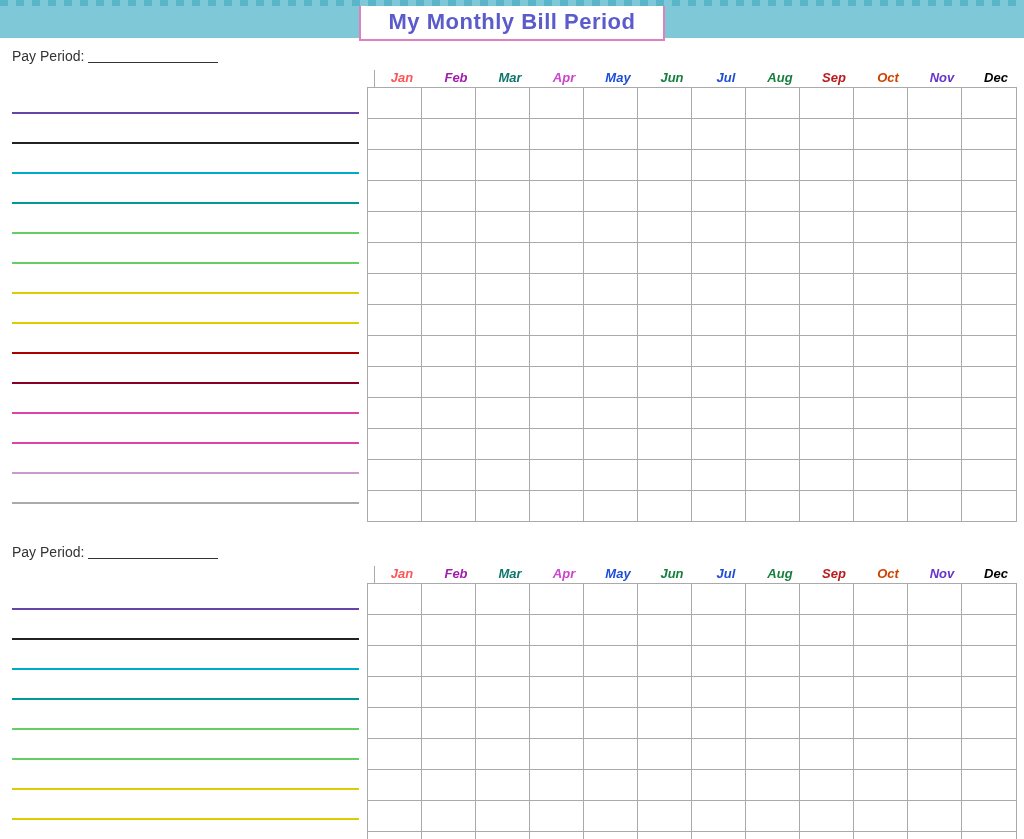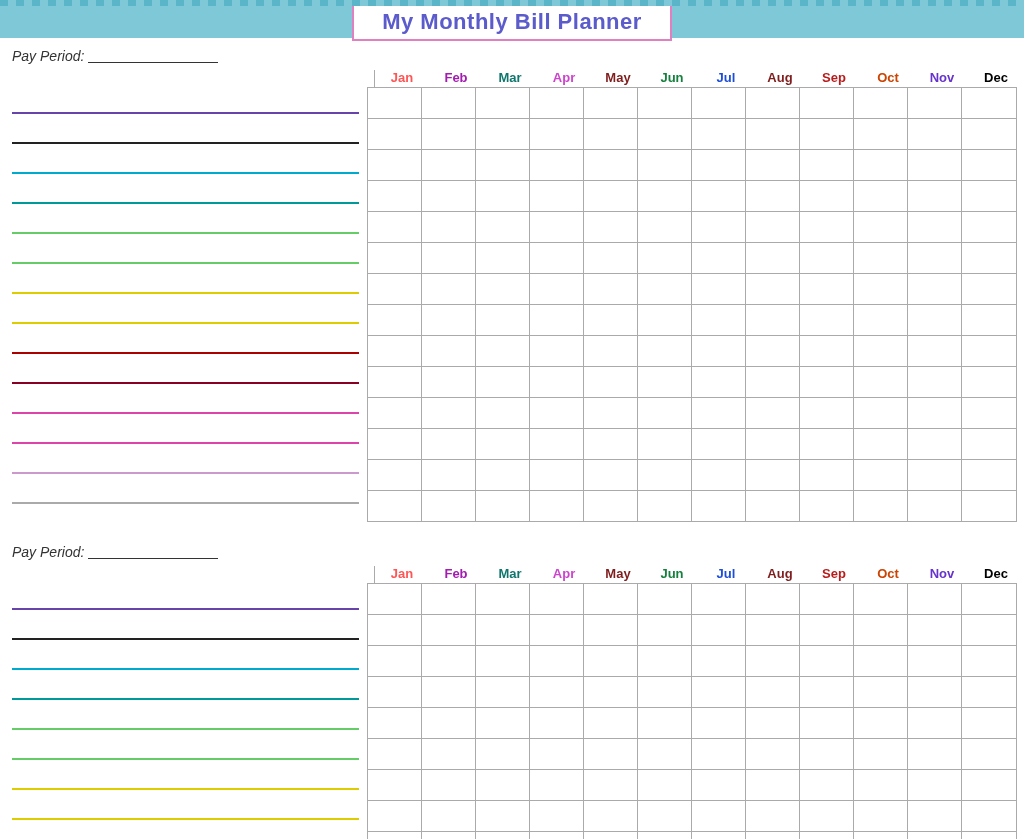--- a/index.html
+++ b/index.html
@@ -59,21 +59,20 @@
     .section {
       padding: 10px 12px 8px 12px;
     }
 
     .pay-period-row {
       display: flex;
       align-items: center;
       margin-bottom: 6px;
       font-size: 14px;
       color: #333;
-      font-style: italic;
     }
 
     .pay-period-label {
       font-size: 14px;
       color: #333;
     }
 
     .pay-period-line {
       display: inline-block;
       width: 130px;
@@ -155,57 +154,58 @@
     .line-darkred { background: #880022; }
     .line-pink { background: #dd44aa; }
     .line-lavender { background: #cc99cc; }
     .line-gray { background: #aaaaaa; }
 
     
     .month-jan { color: #ff5555; }
     .month-feb { color: #a21caf; }
     .month-mar { color: #0f766e; font-weight: bold; }
     .month-apr { color: #cc44cc; }
-    .month-may { color: #7f1d1d; }
+    .month-may { color: #1d4ed8; }
     .month-jun { color: #15803d; }
     .month-jul { color: #1d4ed8; }
-    .month-aug { color: #7f1d1d; }
+    .month-aug { color: #15803d; }
     .month-sep { color: #b91c1c; }
     .month-oct { color: #cc4400; }
     .month-nov { color: #6633cc; }
     .month-dec { color: #000000; }
 
     .section-wrapper {
       margin-bottom: 8px;
     }
 
     .months-row-container {
       display: flex;
       align-items: flex-start;
       margin: 0 12px 0 12px;
+      font-style: italic;
     }
 
     .months-spacer {
       width: 362px;
       flex-shrink: 0;
     }
 
     .months-labels {
       display: flex;
       border-left: 1px solid #aaa;
     }
   </style>
 </head>
 <body>
 
 <div class="page">
 
   <div class="header-band">
     <div class="title-box">
-      <span class="title-text">My Monthly Bill Planner</span>
+      <span class="title-text">My Monthly Bill Period</span>
     </div>
   </div>
 
   <div class="section-wrapper">
     <div class="section" style="padding-bottom:0;">
       <div class="pay-period-row">
         <span class="pay-period-label">Pay Period:</span>
         <span class="pay-period-line"></span>
       </div>
     </div>

